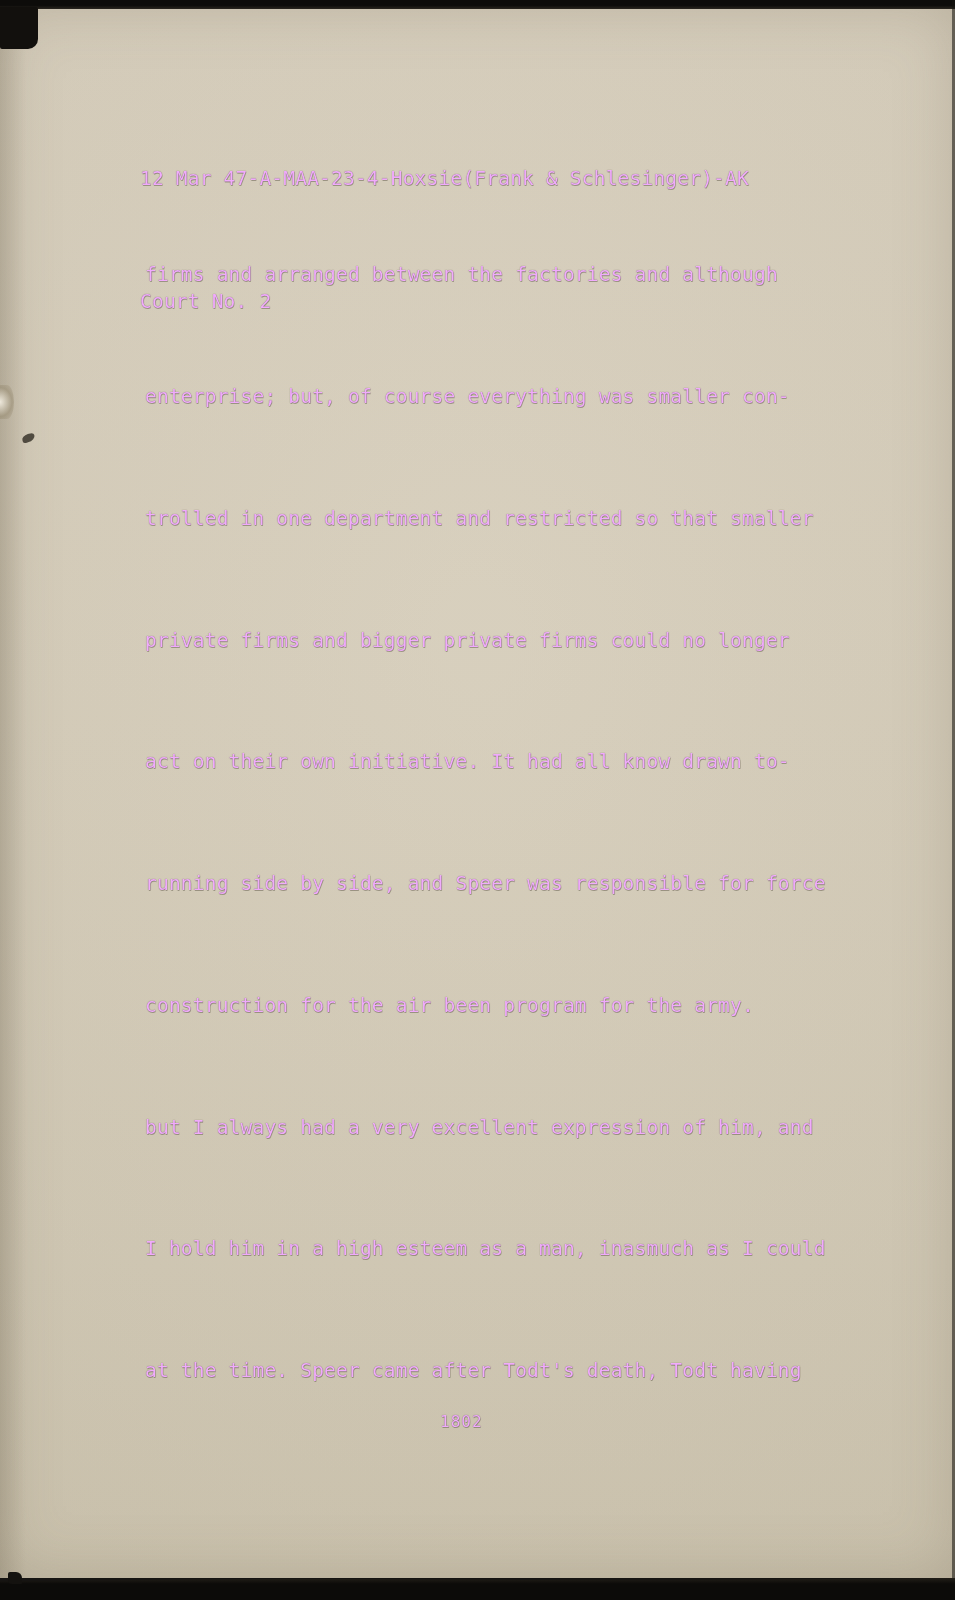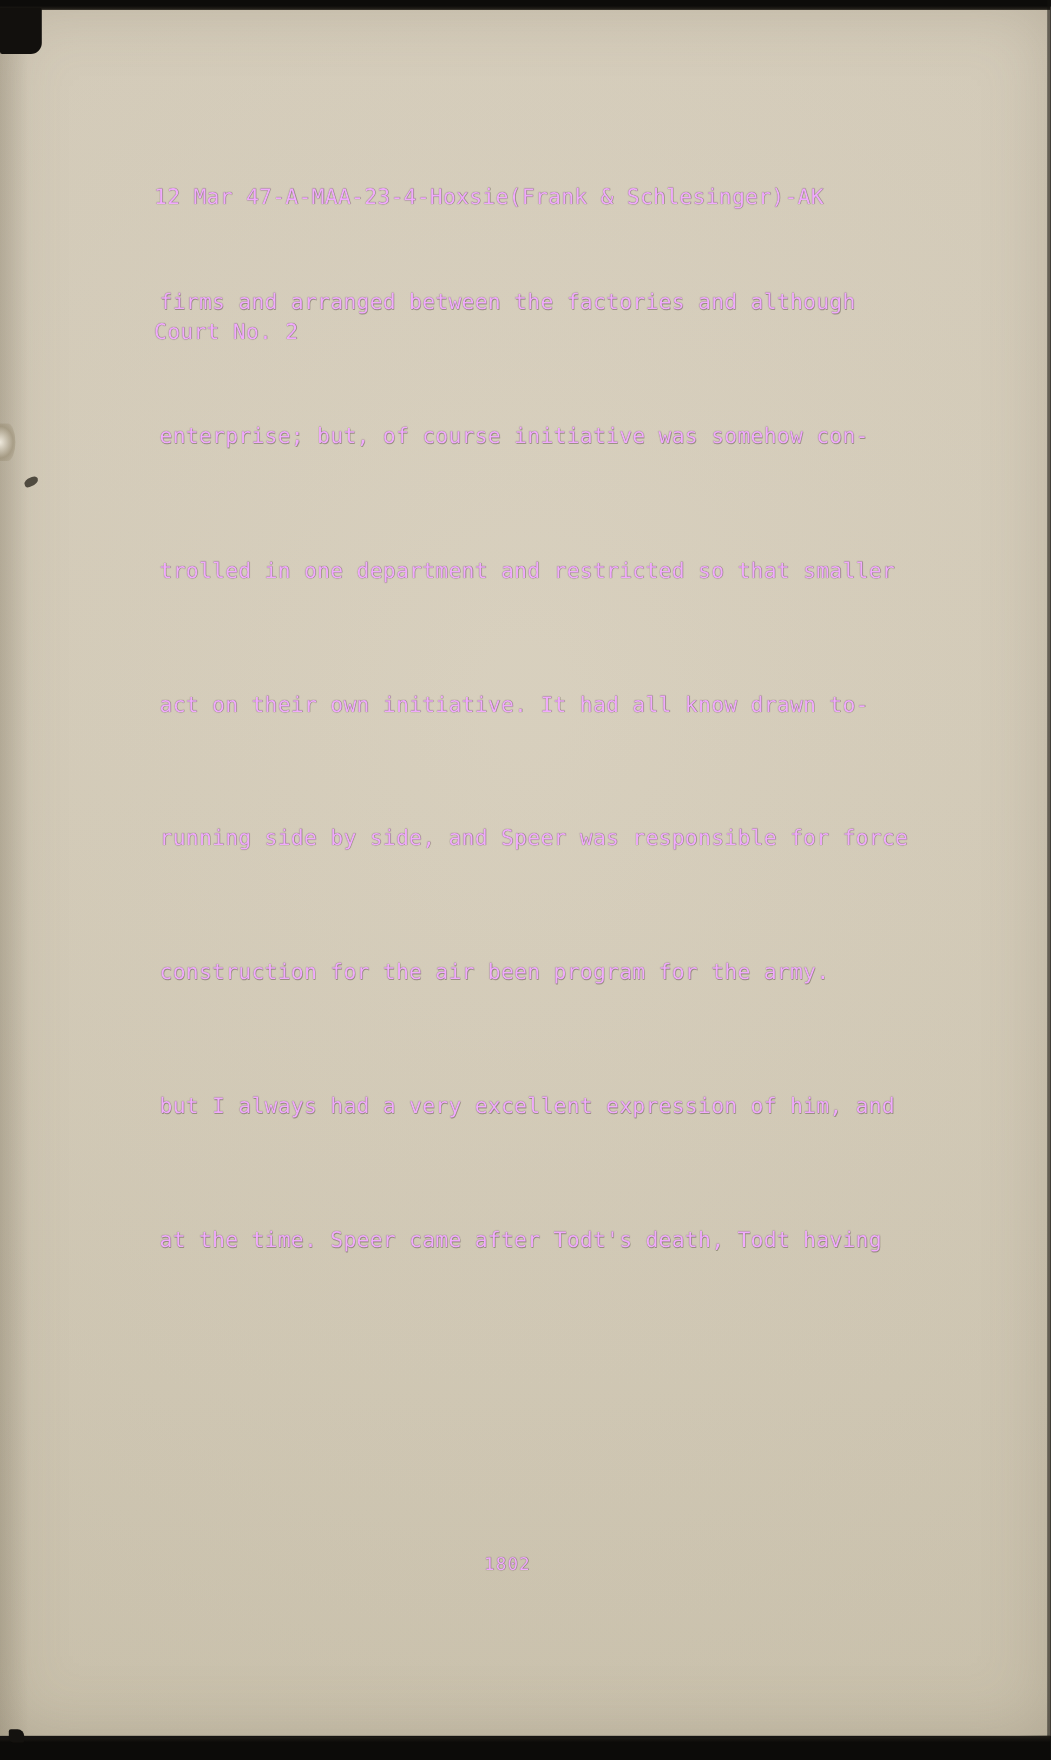--- a/index.html
+++ b/index.html
@@ -119,26 +119,28 @@
 
 <div class="paper"></div>
 
 <div class="header-block typewriter">
   <div>12 Mar 47-A-MAA-23-4-Hoxsie(Frank &amp; Schlesinger)-AK</div>
   <div>Court No. 2</div>
 </div>
 
 <div class="body-block typewriter">
   <div class="body-line">firms and arranged between the factories and although</div>
-  <div class="body-line">enterprise; but, of course initiative was somehow con-</div>
+  <div class="body-line">enterprise; but, of course everything was smaller con-</div>
   <div class="body-line">trolled in one department and restricted so that smaller</div>
+  <div class="body-line">private firms and bigger private firms could no longer</div>
   <div class="body-line">act on their own initiative. It had all know drawn to-</div>
   <div class="body-line">running side by side, and Speer was responsible for force</div>
   <div class="body-line">construction for the air been program for the army.</div>
   <div class="body-line">but I always had a very excellent expression of him, and</div>
+  <div class="body-line">I hold him in a high esteem as a man, inasmuch as I could</div>
   <div class="body-line">at the time. Speer came after Todt's death, Todt having</div>
   
   
   
   
   
   
 </div>
 
 <div class="page-number typewriter">1802</div>

